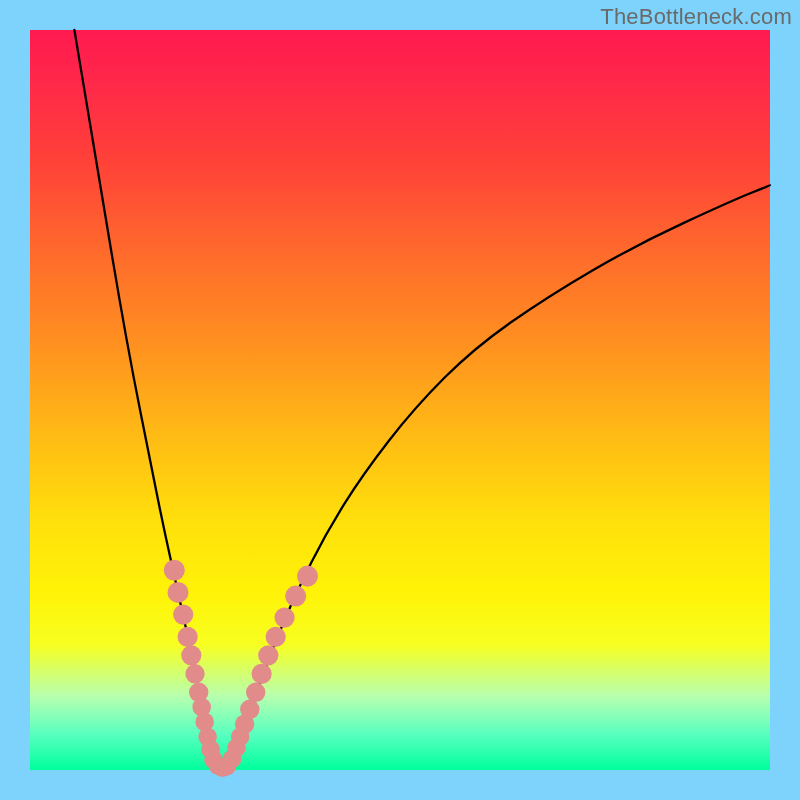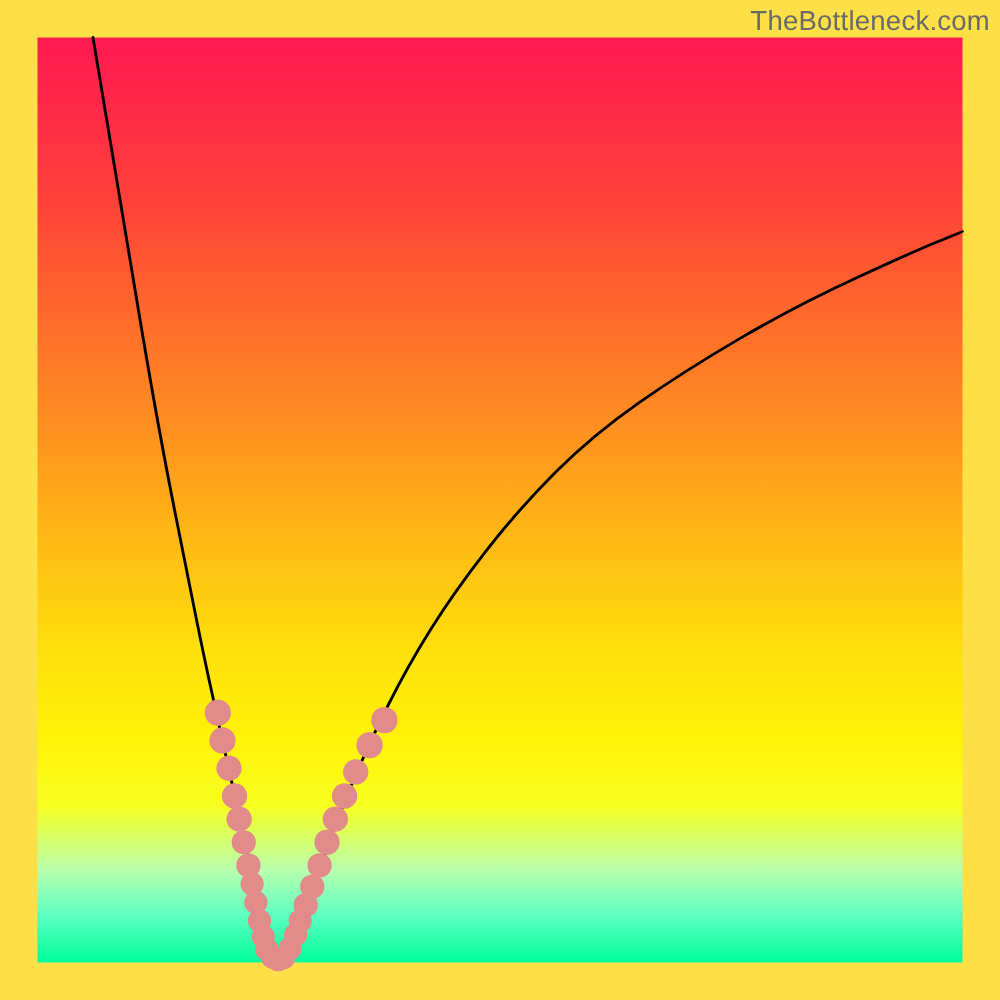--- a/index.html
+++ b/index.html
@@ -8,21 +8,21 @@
     width: 800px;
     height: 800px;
     overflow: hidden;
     background: #000;
     font-family: Arial, Helvetica, sans-serif;
   }
   .frame {
     position: relative;
     width: 800px;
     height: 800px;
-    background: #fde047;
+    background: #7dd3fc;
   }
   .plot-area {
     position: absolute;
     left: 30px;
     top: 30px;
     width: 740px;
     height: 740px;
     background: linear-gradient(to bottom,
       #ff1a50 0%,
       #ff2a48 8%,

